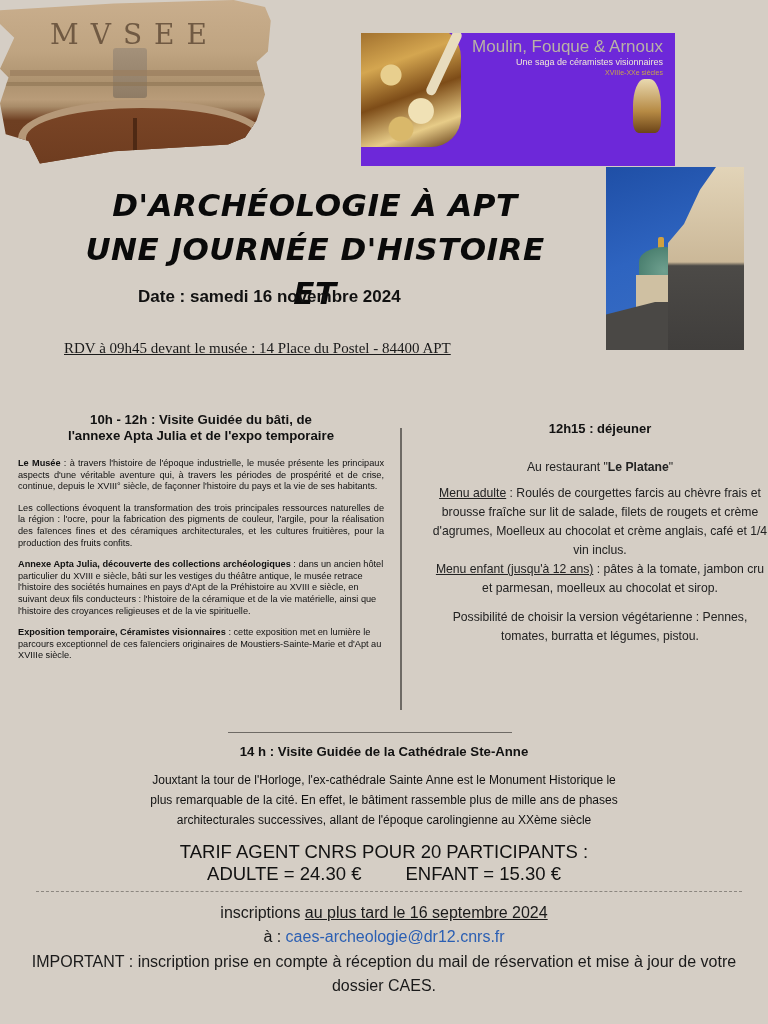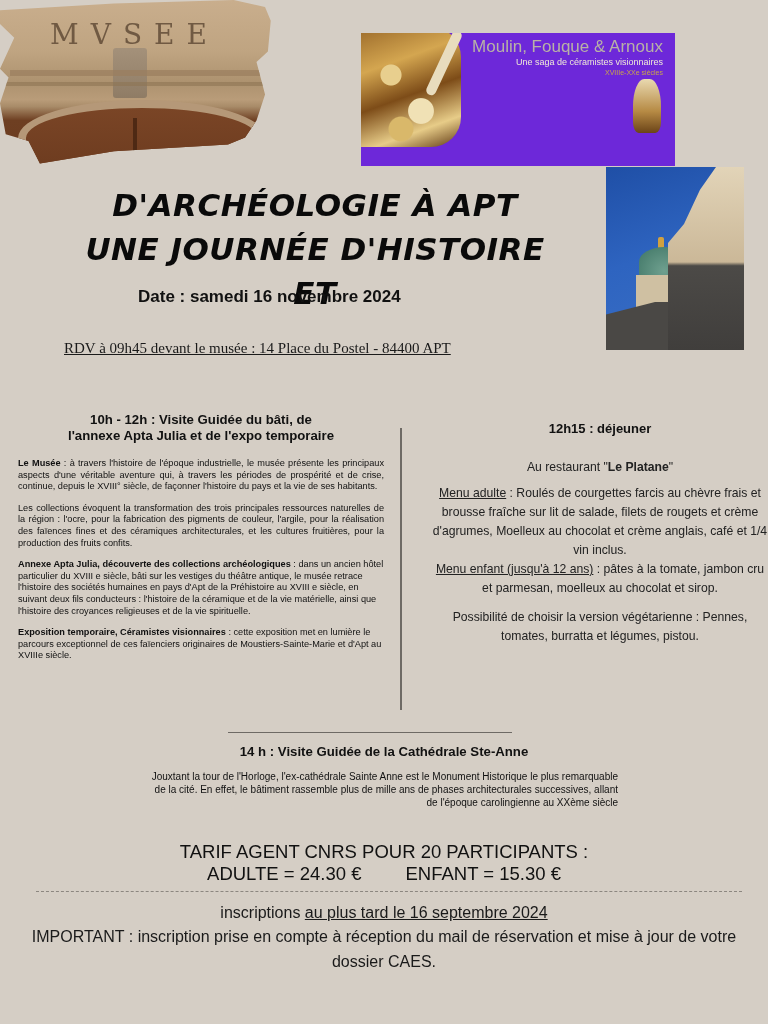--- a/index.html
+++ b/index.html
@@ -137,22 +137,22 @@
     font-family:"Liberation Sans", sans-serif; color:#222;margin-left:20px; }
   .col-right h3 { margin:0 0 24px 0; font-size:13px; font-weight:bold; color:#111; }
   .col-right .resto { font-size:12.2px; margin:0 0 10px 0; }
   .col-right p { margin:0 0 10px 0; font-size:12.2px; line-height:19px; }
   .col-right u { text-decoration:underline; }
 
   
   .h-divider { left:228px; top:732px; width:284px; height:1px; background:#6e6a65; }
   .cath-title { left:0; width:768px; top:744px; text-align:center;
     font-family:"Liberation Sans", sans-serif; font-size:13.2px; font-weight:bold; }
-  .cath-text { left:150px; width:468px; top:770px; text-align:right;
-    font-family:"Liberation Sans", sans-serif; font-size:10px; line-height:13px; color:#111; }
+  .cath-text { left:150px; width:468px; top:770px; text-align:center;
+    font-family:"Liberation Sans", sans-serif; font-size:12px; line-height:20px; color:#111; }
 
   
   .price { left:0; width:768px; top:841px; text-align:center;
     font-family:"Liberation Sans", sans-serif; font-size:18.5px; line-height:22px; color:#111; }
   .price .sep { display:inline-block; width:44px; }
   .dotted { left:36px; top:891px; width:706px; border-top:1px dashed #8c8780; }
 
   
   .inscr { left:0; width:768px; top:901px; text-align:center;
     font-family:"Liberation Sans", sans-serif; font-size:16px; line-height:24.3px; color:#1a1a1a; }
@@ -221,14 +221,15 @@
 <div class="abs cath-text">Jouxtant la tour de l'Horloge, l'ex-cathédrale Sainte Anne est le Monument Historique le plus remarquable de la cité. En effet, le bâtiment rassemble plus de mille ans de phases architecturales successives, allant de l'époque carolingienne au XXème siècle</div>
 
 <div class="abs price">
   <div>TARIF AGENT CNRS POUR 20 PARTICIPANTS :</div>
   <div><span>ADULTE = 24.30 €</span><span class="sep"></span><span>ENFANT = 15.30 €</span></div>
 </div>
 <div class="abs dotted"></div>
 
 <div class="abs inscr">
   <div><span>inscriptions </span><u>au plus tard le 16 septembre 2024</u></div>
+  <div><span>à : </span><span class="link">caes-archeologie@dr12.cnrs.fr</span></div>
   <div style="padding:0 30px">IMPORTANT : inscription prise en compte à réception du mail de réservation et mise à jour de votre dossier CAES.</div>
 </div>
 
 </body></html>

